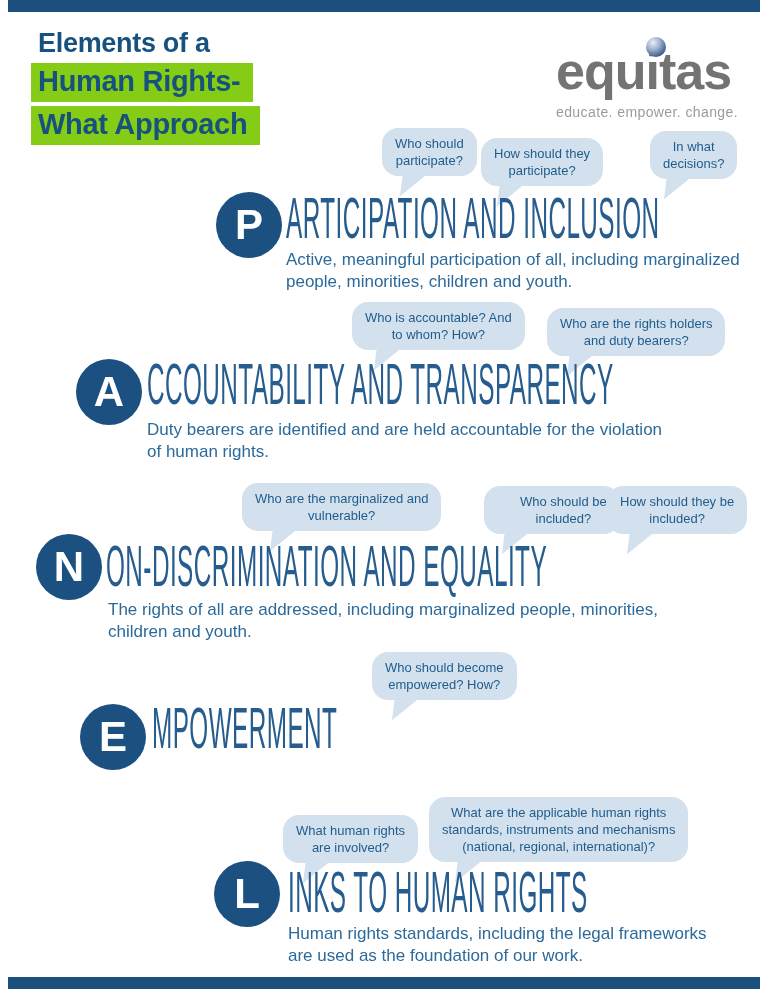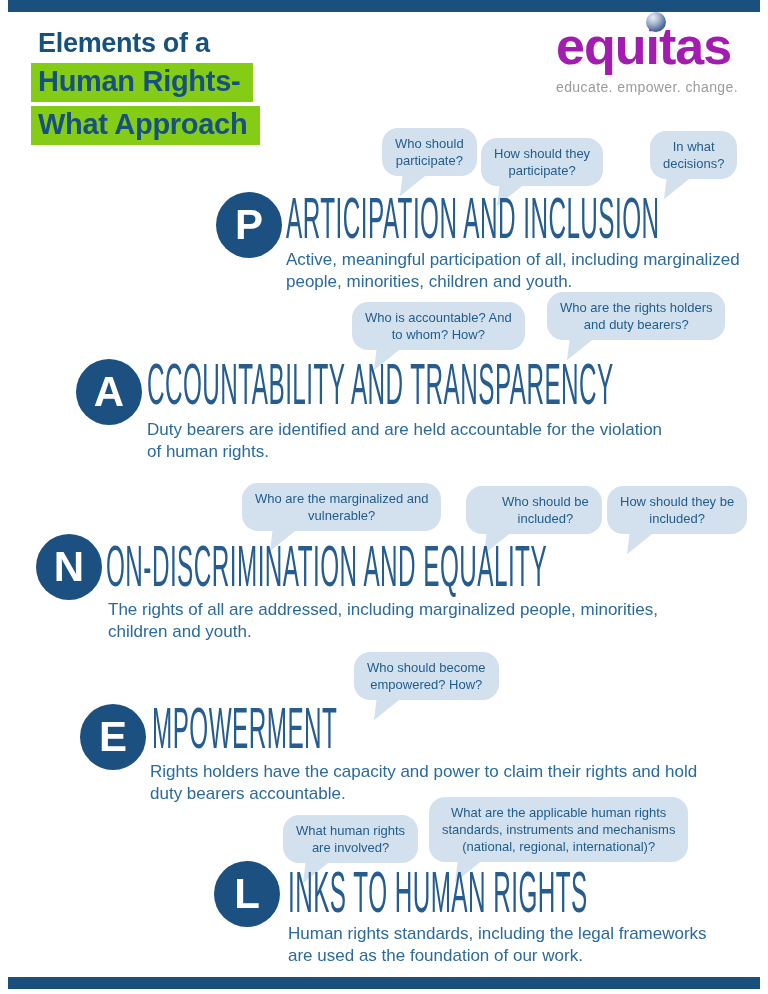--- a/index.html
+++ b/index.html
@@ -20,22 +20,22 @@
   }
   .hl {
     display:table; margin-top:4px; background:#84cc16; color:#17527f;
     font-size:29px; font-weight:bold; letter-spacing:-0.3px;
     padding:2px 13px 4px 7px;
   }
 
   
   .logo { position:absolute; left:556px; top:20px; width:190px; }
   .wordmark {
-    position:relative; font-size:52px; font-weight:bold; color:#a21caf;
-    letter-spacing:-1px; line-height:1; display:inline-block;
+    position:relative; font-size:52px; font-weight:bold; color:#737373;
+    letter-spacing:-1px; line-height:1; display:inline-block;margin-top:25px;
   }
   .sphere {
     position:absolute; left:90px; top:-8px; width:20px; height:20px; border-radius:50%;
     background: radial-gradient(circle at 35% 28%, #e9eef5 0%, #a3b3ce 35%, #55729f 65%, #2c4a77 85%, #203a63 100%);
   }
   .tagline {
     margin-top:7px; font-size:14px; color:#9b9b9a; letter-spacing:0.4px;
   }
 
   
@@ -93,44 +93,42 @@
 participate?</div>
   <div class="bubble" style="left:650px; top:131px; --tx:14px;">In what
 decisions?</div>
   <div class="badge" style="left:216px; top:192px;">P</div>
   <div class="stitle" style="left:286px; top:192px;">ARTICIPATION AND INCLUSION</div>
   <div class="sdesc" style="left:286px; top:249px;">Active, meaningful participation of all, including marginalized
 people, minorities, children and youth.</div>
 
   <div class="bubble" style="left:352px; top:302px; --tx:22px;">Who is accountable? And
 to whom? How?</div>
-  <div class="bubble" style="left:547px; top:292px; --tx:20px;">Who are the rights holders
+  <div class="bubble" style="left:547px; top:308px; --tx:20px;">Who are the rights holders
 and duty bearers?</div>
   <div class="badge" style="left:76px; top:359px;">A</div>
   <div class="stitle" style="left:147px; top:358px;">CCOUNTABILITY AND TRANSPARENCY</div>
   <div class="sdesc" style="left:147px; top:419px;">Duty bearers are identified and are held accountable for the violation
 of human rights.</div>
 
   <div class="bubble" style="left:242px; top:483px; --tx:28px;">Who are the marginalized and
 vulnerable?</div>
-  <div class="bubble" style="left:466px; top:486px;padding-left:36px; --tx:18px;">Who should be
+  <div class="bubble" style="left:484px; top:486px;padding-left:36px; --tx:18px;">Who should be
 included?</div>
   <div class="bubble" style="left:607px; top:486px; --tx:20px;">How should they be
 included?</div>
   <div class="badge" style="left:36px; top:534px;">N</div>
   <div class="stitle" style="left:106px; top:540px;">ON-DISCRIMINATION AND EQUALITY</div>
   <div class="sdesc" style="left:108px; top:599px;">The rights of all are addressed, including marginalized people, minorities,
 children and youth.</div>
 
-  <div class="bubble" style="left:354px; top:652px; --tx:20px;">Who should become
+  <div class="bubble" style="left:372px; top:652px; --tx:20px;">Who should become
 empowered? How?</div>
   <div class="badge" style="left:80px; top:704px;">E</div>
   <div class="stitle" style="left:152px; top:702px;">MPOWERMENT</div>
-  <div class="sdesc" style="left:150px; top:761px;">Rights holders have the capacity and power to claim their rights and hold
-duty bearers accountable.</div>
 
   <div class="bubble" style="left:283px; top:815px; --tx:20px;">What human rights
 are involved?</div>
   <div class="bubble" style="left:429px; top:797px; --tx:26px;">What are the applicable human rights
 standards, instruments and mechanisms
 (national, regional, international)?</div>
   <div class="badge" style="left:214px; top:861px;">L</div>
   <div class="stitle" style="left:288px; top:866px;">INKS TO HUMAN RIGHTS</div>
   <div class="sdesc" style="left:288px; top:923px;">Human rights standards, including the legal frameworks
 are used as the foundation of our work.</div>

